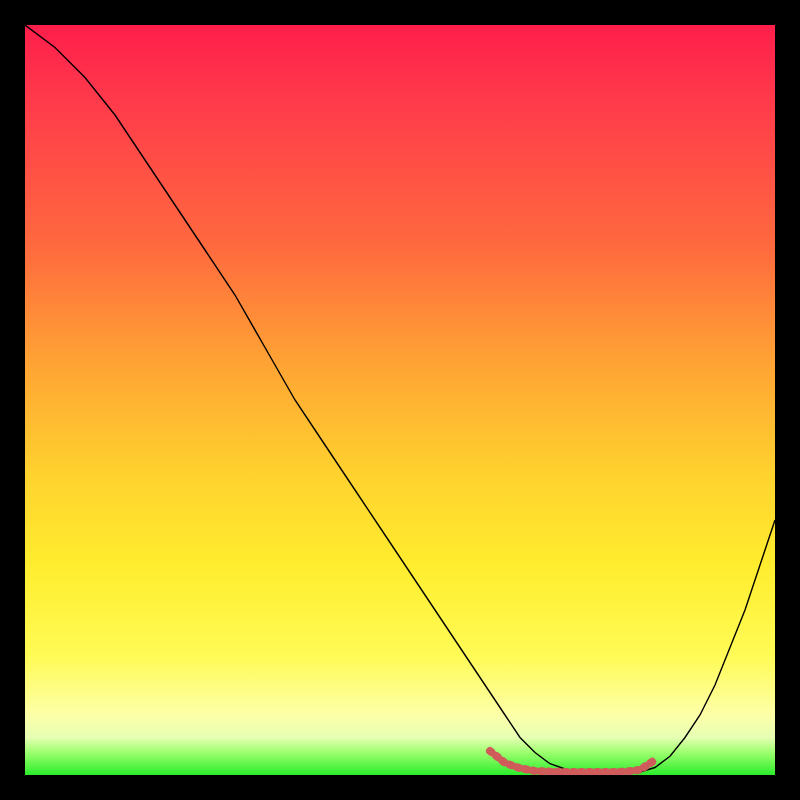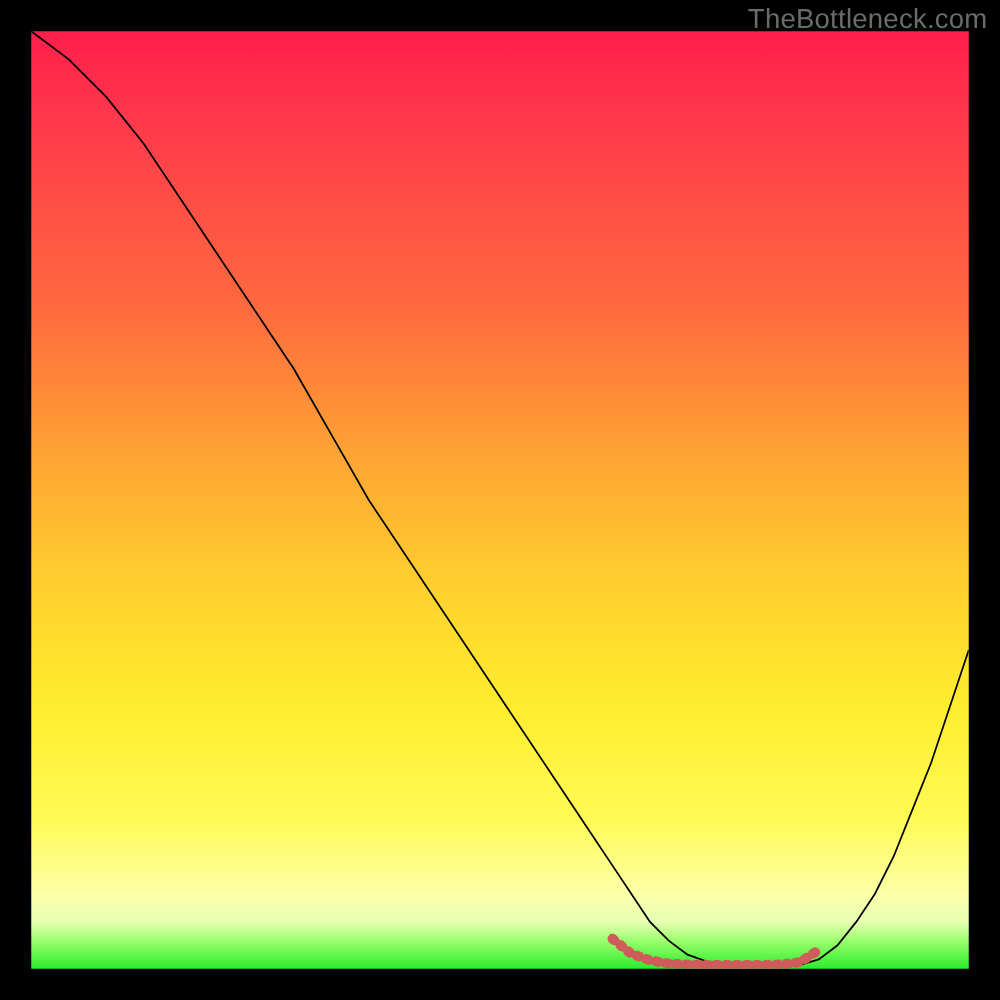--- a/index.html
+++ b/index.html
@@ -54,21 +54,20 @@
     font-size: 22px;
     font-weight: 500;
     font-family: Arial, Helvetica, sans-serif;
     letter-spacing: 0.2px;
   }
 </style>
 </head>
 <body>
 
 <div class="stage">
-  <div class="watermark">TheBottleneck.com</div>
 
   <div class="plot">
     <svg class="curve-svg" viewBox="0 0 750 750" preserveAspectRatio="none">
       <path id="curve-path" fill="none" stroke="#000000" stroke-width="1.4" d="M0.00 0.00 L30.00 22.50 L60.00 52.50 L90.00 90.00 L120.00 135.00 L150.00 180.00 L180.00 225.00 L210.00 270.00 L240.00 322.50 L270.00 375.00 L300.00 420.00 L330.00 465.00 L360.00 510.00 L390.00 555.00 L420.00 600.00 L450.00 645.00 L465.00 667.50 L480.00 690.00 L495.00 712.50 L510.00 727.50 L525.00 738.75 L540.00 744.00 L555.00 747.00 L570.00 747.75 L585.00 747.75 L600.00 747.75 L615.00 747.00 L630.00 742.50 L645.00 731.25 L660.00 712.50 L675.00 690.00 L690.00 660.00 L705.00 622.50 L720.00 585.00 L735.00 540.00 L750.00 495.00"></path>
       <path id="optimal-path" fill="none" stroke="#cf5b5b" stroke-width="8" stroke-linecap="round" stroke-dasharray="2 6" d="M465.00 726.00 L480.00 738.00 L495.00 743.25 L510.00 745.88 L525.00 746.63 L540.00 747.00 L555.00 747.00 L570.00 747.00 L585.00 747.00 L600.00 746.63 L615.00 744.75 L630.00 735.00"></path>
     </svg>
   </div>
 </div>
 
 </body></html>

